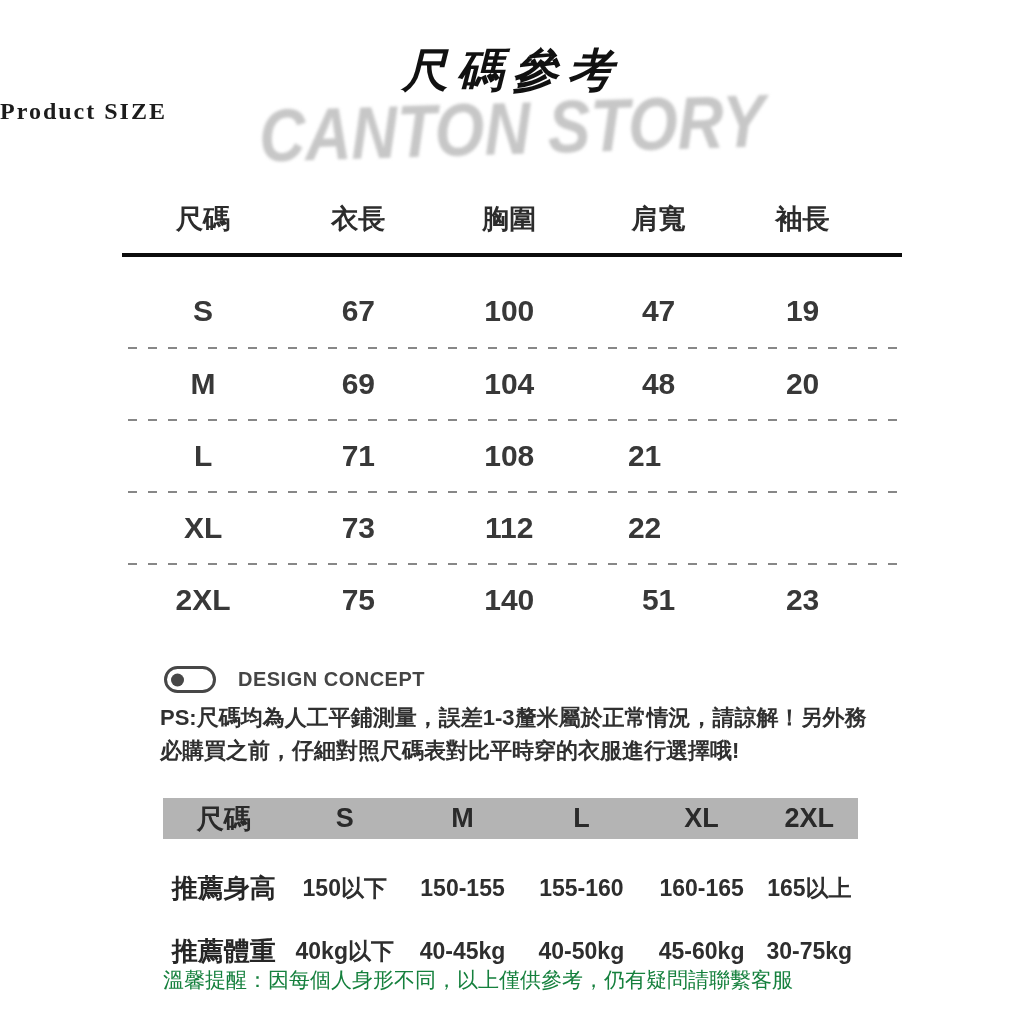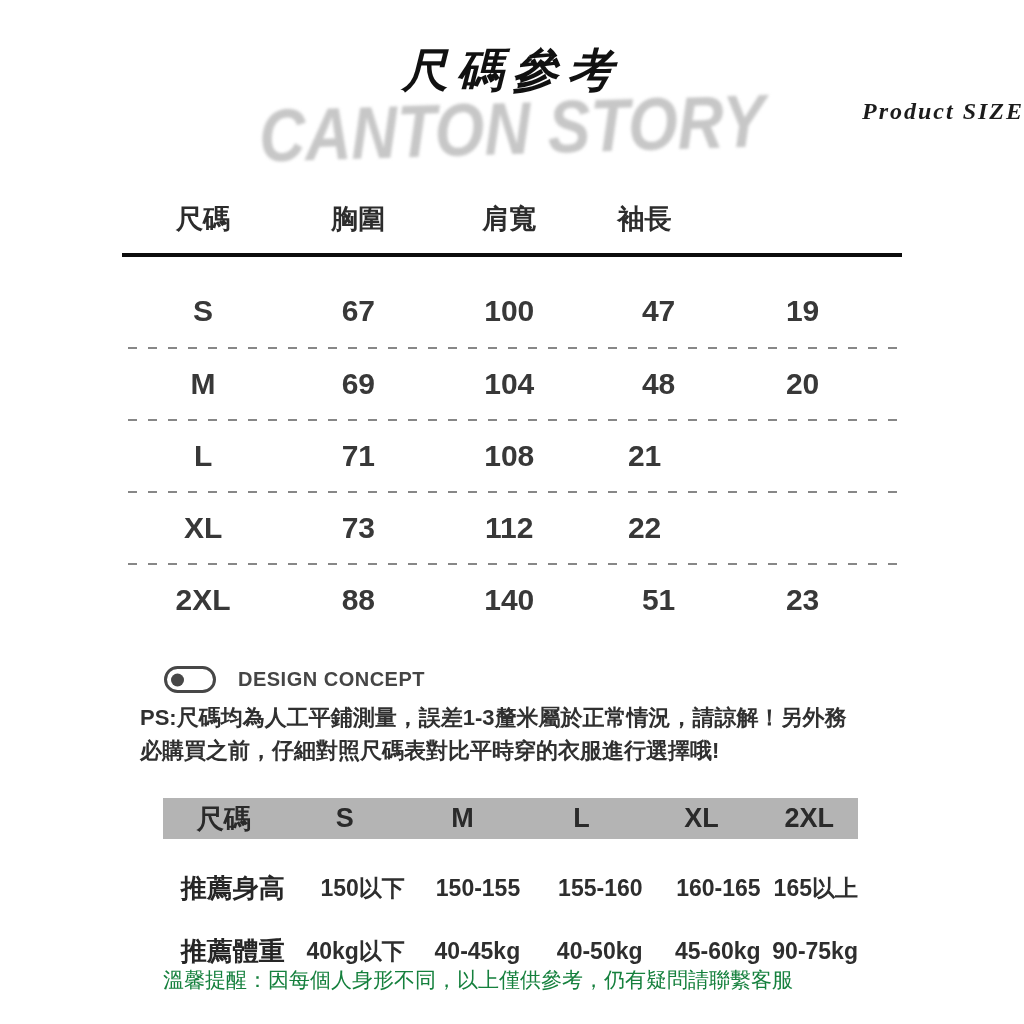--- a/index.html
+++ b/index.html
@@ -17,22 +17,22 @@
     filter:blur(1.6px);
     z-index:1;
   }
   .main-title {
     position:absolute; top:40px; left:0; width:100%;
     text-align:center; font-size:46px; font-weight:bold; font-style:italic;
     letter-spacing:9px; color:#111; z-index:2;
   }
   .sub-title {
     position:absolute; top:98px; left:0; width:100%;
-    text-align:right; font-family:"Liberation Serif", serif;
-    font-size:24px; font-weight:bold; font-style:italic;
+    text-align:left; font-family:"Liberation Serif", serif;
+    font-size:24px; font-weight:bold; 
     letter-spacing:2px; color:#1c1c1c; z-index:2;
   }
 
   
   .size-table { position:absolute; left:122px; top:196px; width:780px; }
   .sheader {
     display:grid; grid-template-columns:20.8% 19% 19.7% 18.6% 21.9%;
     font-size:27px; font-weight:bold; color:#2c2c2c;
     padding-top:5px; padding-bottom:16px;
     border-bottom:4px solid #0c0c0c;
@@ -51,55 +51,56 @@
     background:repeating-linear-gradient(90deg,#878787 0 9px,transparent 9px 20px);
   }
 
   
   .design-row { position:absolute; left:164px; top:666px; display:flex; align-items:center; gap:22px; z-index:2; }
   .toggle { position:relative; width:52px; height:27px; border:3px solid #474747; border-radius:14px; background:#fff; }
   .toggle .knob { position:absolute; left:4px; top:50%; transform:translateY(-50%); width:13px; height:13px; border-radius:50%; background:#474747; }
   .design-label { font-size:20px; font-weight:bold; color:#454545; letter-spacing:0.5px; }
 
   
-  .ps-note { position:absolute; left:140px; top:701px; width:745px;
+  .ps-note { position:absolute; left:160px; top:701px; width:745px;
     font-size:22px; font-weight:bold; color:#303030; line-height:33px; }
 
   
   .fit-table { position:absolute; left:163px; top:798px; width:695px; }
   .fheader {
     display:grid; grid-template-columns:17.5% 17.3% 16.6% 17.6% 17% 14%;
     align-items:center; height:41px; background:#b4b4b4;
     font-size:27px; font-weight:bold; color:#2a2a2a;
   }
   .fheader > div { text-align:center; }
   .fbody .frow {
     display:grid; grid-template-columns:17.5% 17.3% 16.6% 17.6% 17% 14%;
     align-items:center; height:63px;
     font-size:23px; font-weight:bold; color:#2e2e2e;
   }
-  .fbody .frow > div { text-align:right;margin-top:32px; }
+  .fbody .frow > div { text-align:center;margin-top:32px; }
   .fbody .frow > div:first-child { font-size:26px; color:#262626; }
 
   
   .footer-note { position:absolute; left:163px; top:966px;
     font-size:21px; font-weight:normal; color:#15803d; }
 </style>
 </head>
 <body>
 
 <div class="page">
 
   <div class="watermark">CANTON STORY</div>
   <div class="main-title">尺碼參考</div>
   <div class="sub-title">Product SIZE</div>
 
   <div class="size-table">
     <div class="sheader">
       <div>尺碼</div>
+      <div>衣長</div>
       <div>胸圍</div>
       <div>肩寬</div>
       <div>袖長</div>
     </div>
     <div class="sbody">
         <div class="srow">
           <div>S</div>
           <div>67</div>
           <div>100</div>
           <div>47</div>
@@ -119,21 +120,21 @@
           <div>21</div>
         </div>
         <div class="srow">
           <div>XL</div>
           <div>73</div>
           <div>112</div>
           <div>22</div>
         </div>
         <div class="srow">
           <div>2XL</div>
-          <div>88</div>
+          <div>75</div>
           <div>140</div>
           <div>51</div>
           <div>23</div>
         </div>
       </div>
   </div>
 
   <div class="design-row">
     <span class="toggle">
         <span class="knob"></span>
@@ -163,20 +164,20 @@
           <div>155-160</div>
           <div>160-165</div>
           <div>165以上</div>
         </div>
         <div class="frow">
           <div>推薦體重</div>
           <div>40kg以下</div>
           <div>40-45kg</div>
           <div>40-50kg</div>
           <div>45-60kg</div>
-          <div>90-75kg</div>
+          <div>30-75kg</div>
         </div>
       </div>
   </div>
 
   <div class="footer-note">溫馨提醒：因每個人身形不同，以上僅供參考，仍有疑問請聯繫客服</div>
 
 </div>
 
 </body></html>

